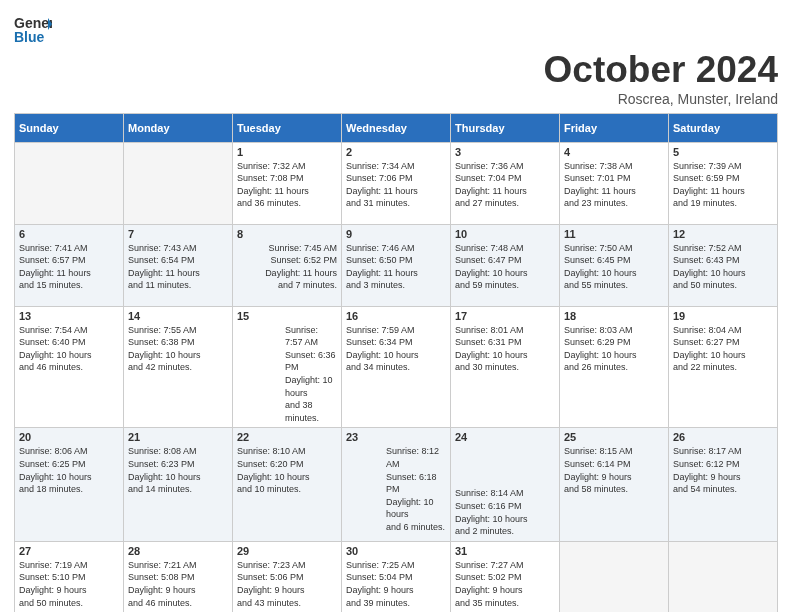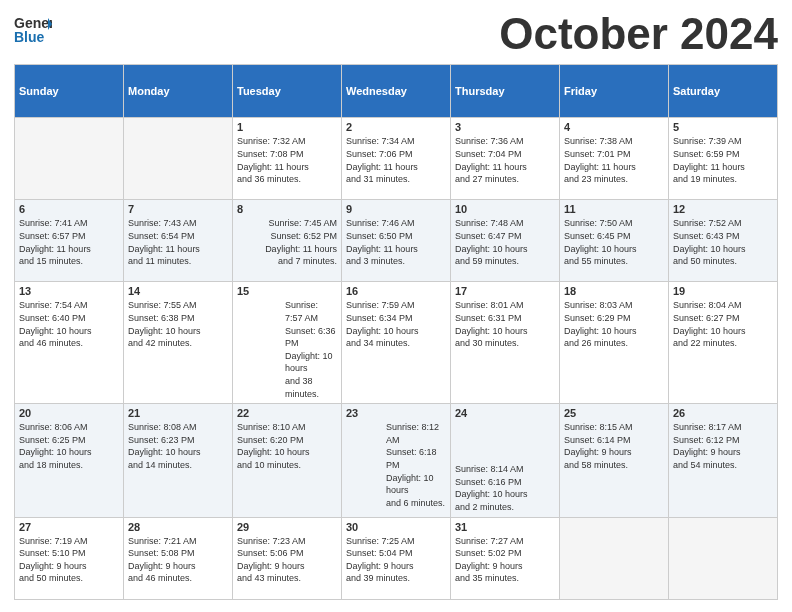--- a/index.html
+++ b/index.html
@@ -24,40 +24,41 @@
     }
     .logo {
       display: flex;
       align-items: center;
       gap: 0;
     }
     .title-block {
       text-align: right;
     }
     .month-title {
-      font-size: 44px;
+      font-size: 37px;
       font-weight: bold;
       color: #333;
       line-height: 1.1;
+      margin-top: 40px;
     }
     .subtitle {
       font-size: 14px;
       color: #555;
     }
     .calendar {
       width: 100%;
       border-collapse: collapse;
       table-layout: fixed;
     }
     .calendar th {
       background: #2a6fbd;
       color: #fff;
       font-size: 11px;
       font-weight: bold;
-      padding: 20px 4px;
+      padding: 8px 4px;
       text-align: left;
       border: 1px solid #ccc;
     }
     .calendar td {
       border: 1px solid #ccc;
       vertical-align: top;
       padding: 3px 4px;
       font-size: 9.5px;
       color: #333;
       height: 82px;
@@ -90,20 +91,21 @@
       <div>
         <svg width="38" height="40" viewBox="0 0 38 40">
           <text x="0" y="18" font-size="14" font-weight="bold" fill="#333" font-family="Arial">General</text>
           <text x="0" y="32" font-size="14" font-weight="bold" fill="#1a6faf" font-family="Arial">Blue</text>
           <polygon points="34,8 38,14 34,20" fill="#1a6faf"></polygon>
         </svg>
       </div>
     </div>
     <div class="title-block">
       <div class="month-title">October 2024</div>
+      <div class="subtitle">Roscrea, Munster, Ireland</div>
     </div>
   </div>
 
   <table class="calendar">
     <thead>
       <tr>
         <th>Sunday</th>
         <th>Monday</th>
         <th>Tuesday</th>
         <th>Wednesday</th>

